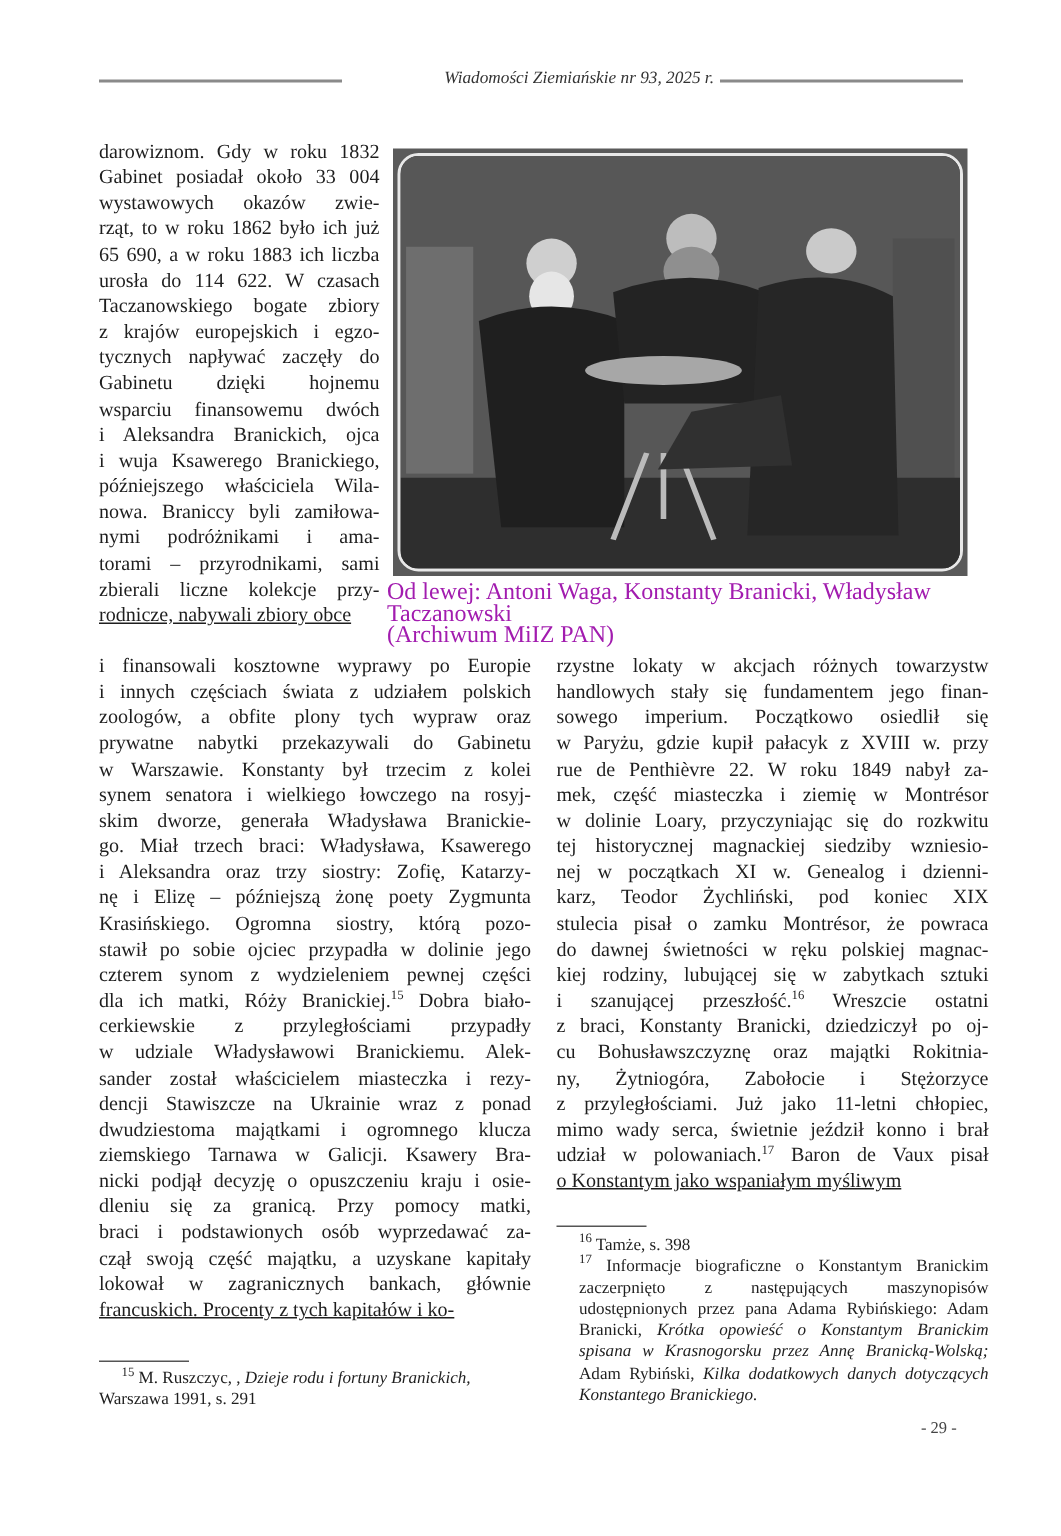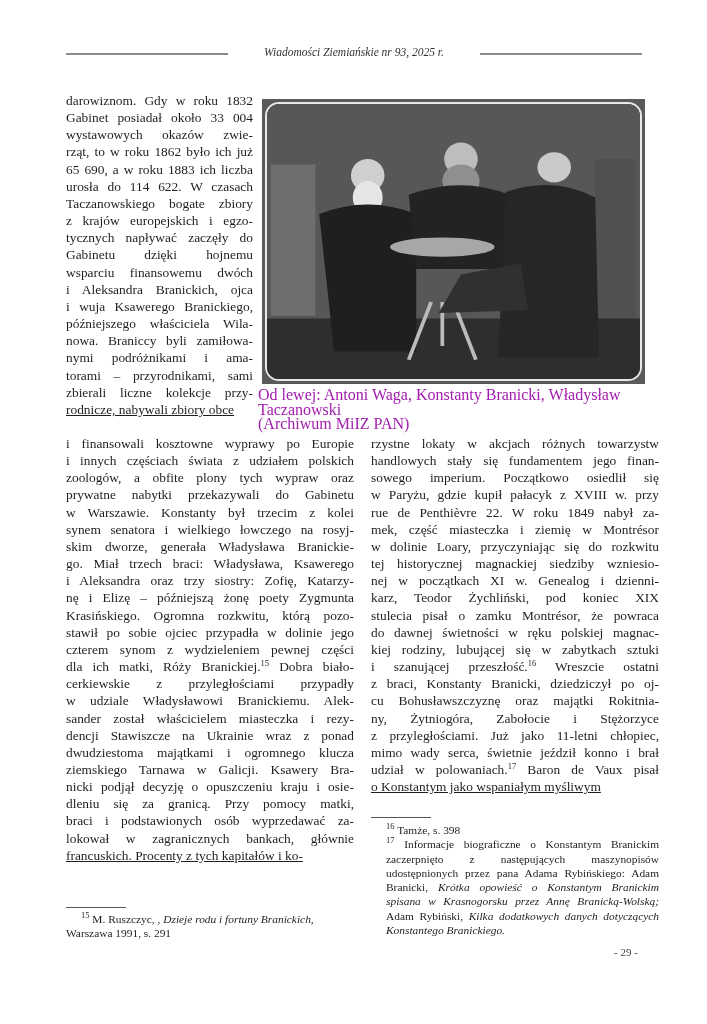--- a/index.html
+++ b/index.html
@@ -2,21 +2,21 @@
 <html><head>
 <meta charset="utf-8">
 <style>
   html, body { margin: 0; padding: 0; background: #ffffff; }
   body { width: 707px; height: 1024px; position: relative; overflow: hidden;
          font-family: "Liberation Serif", "DejaVu Serif", serif; color: #1e1e1e; }
   .header { position: absolute; top: 44px; left: 0; width: 707px; height: 20px; }
   .header .rule { position: absolute; top: 9px; height: 2px; background: #8a8a8a; }
   .header .rule.left { left: 66px; width: 162px; }
   .header .rule.right { left: 480px; width: 162px; }
-  .header .title { position: absolute; left: 232px; width: 244px; top: 2px; text-align: center;
+  .header .title { position: absolute; left: 232px; width: 244px; top: 2px; text-align: right;
                    font-style: italic; font-size: 11.5px; color: #333; }
   .col { position: absolute; font-size: 13.4px; line-height: 17.15px; text-align: justify; }
   .line { display: block; text-align: justify; text-align-last: justify; white-space: nowrap; }
   .line.last { text-align-last: left; text-decoration: underline; }
   .col-left-top { left: 66px; top: 92px; width: 187px; }
   .col-left-bottom { left: 66px; top: 435px; width: 288px; }
   .col-right { left: 371px; top: 435px; width: 288px; }
   sup { font-size: 8.5px; line-height: 0; vertical-align: 5px; }
   .photo-wrap { position: absolute; left: 262px; top: 99px; width: 383px; height: 285px;
                 background: #5a5a5a; padding: 3px; box-sizing: border-box; }
@@ -95,33 +95,34 @@
     <span class="line">i finansowali kosztowne wyprawy po Europie</span>
     <span class="line">i innych częściach świata z udziałem polskich</span>
     <span class="line">zoologów, a obfite plony tych wypraw oraz</span>
     <span class="line">prywatne nabytki przekazywali do Gabinetu</span>
     <span class="line">w Warszawie. Konstanty był trzecim z kolei</span>
     <span class="line">synem senatora i wielkiego łowczego na rosyj-</span>
     <span class="line">skim dworze, generała Władysława Branickie-</span>
     <span class="line">go. Miał trzech braci: Władysława, Ksawerego</span>
     <span class="line">i Aleksandra oraz trzy siostry: Zofię, Katarzy-</span>
     <span class="line">nę i Elizę – późniejszą żonę poety Zygmunta</span>
-    <span class="line">Krasińskiego. Ogromna rozkwitu, którą pozo-</span>
+    <span class="line">Krasińskiego. Ogromna siostry, którą pozo-</span>
     <span class="line">stawił po sobie ojciec przypadła w dolinie jego</span>
     <span class="line">czterem synom z wydzieleniem pewnej części</span>
     <span class="line">dla ich matki, Róży Branickiej.<sup>15</sup> Dobra biało-</span>
     <span class="line">cerkiewskie z przyległościami przypadły</span>
     <span class="line">w udziale Władysławowi Branickiemu. Alek-</span>
     <span class="line">sander został właścicielem miasteczka i rezy-</span>
     <span class="line">dencji Stawiszcze na Ukrainie wraz z ponad</span>
     <span class="line">dwudziestoma majątkami i ogromnego klucza</span>
     <span class="line">ziemskiego Tarnawa w Galicji. Ksawery Bra-</span>
     <span class="line">nicki podjął decyzję o opuszczeniu kraju i osie-</span>
     <span class="line">dleniu się za granicą. Przy pomocy matki,</span>
     <span class="line">braci i podstawionych osób wyprzedawać za-</span>
+    <span class="line">czął swoją część majątku, a uzyskane kapitały</span>
     <span class="line">lokował w zagranicznych bankach, głównie</span>
     <span class="line last">francuskich. Procenty z tych kapitałów i ko-</span>
   </div>
 <div class="col col-right" id="col-r">
     <span class="line">rzystne lokaty w akcjach różnych towarzystw</span>
     <span class="line">handlowych stały się fundamentem jego finan-</span>
     <span class="line">sowego imperium. Początkowo osiedlił się</span>
     <span class="line">w Paryżu, gdzie kupił pałacyk z XVIII w. przy</span>
     <span class="line">rue de Penthièvre 22. W roku 1849 nabył za-</span>
     <span class="line">mek, część miasteczka i ziemię w Montrésor</span>

